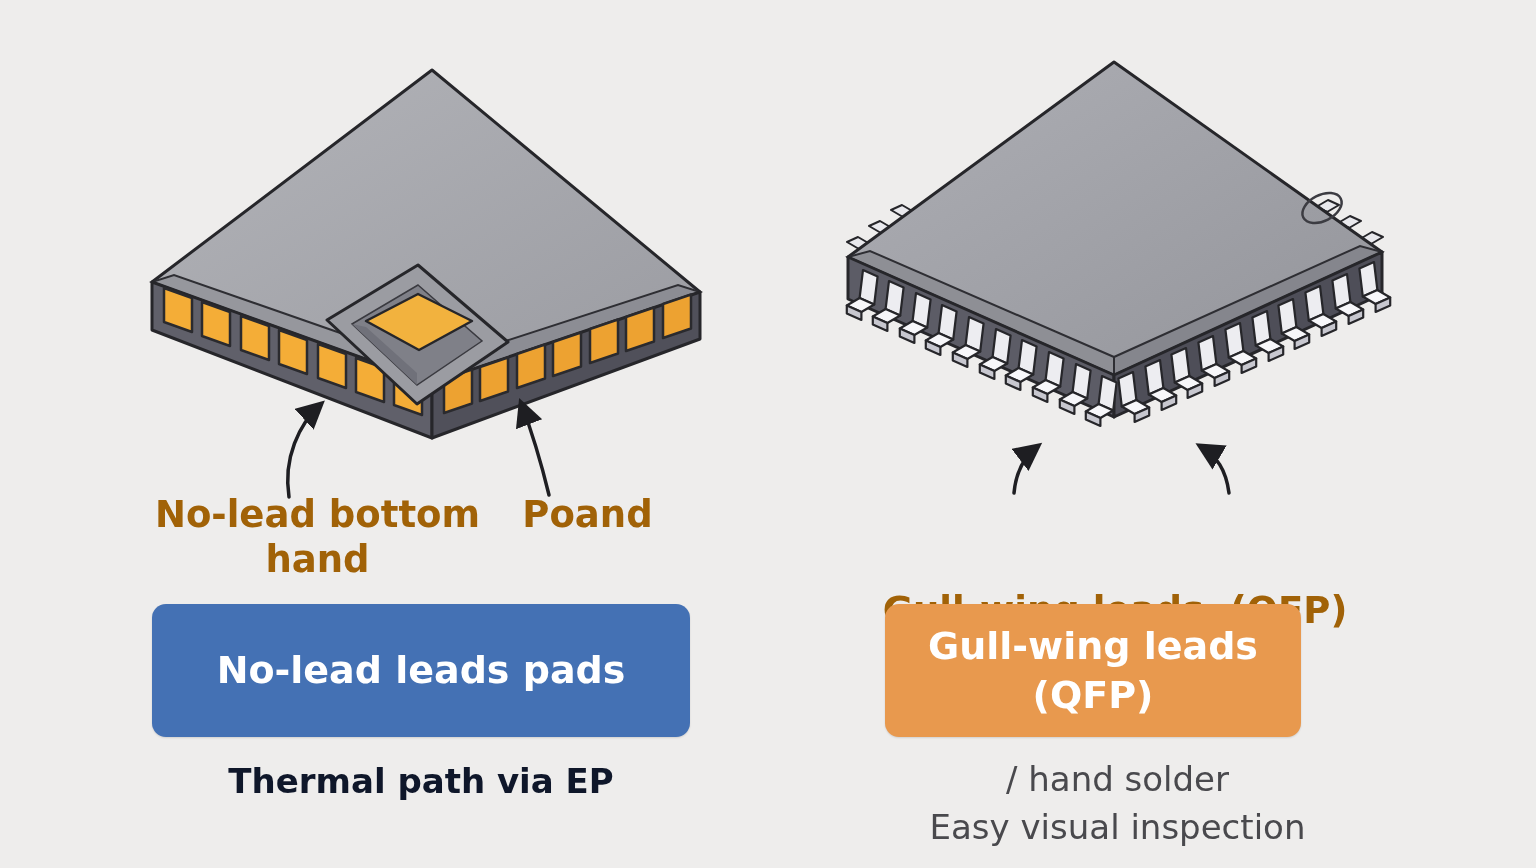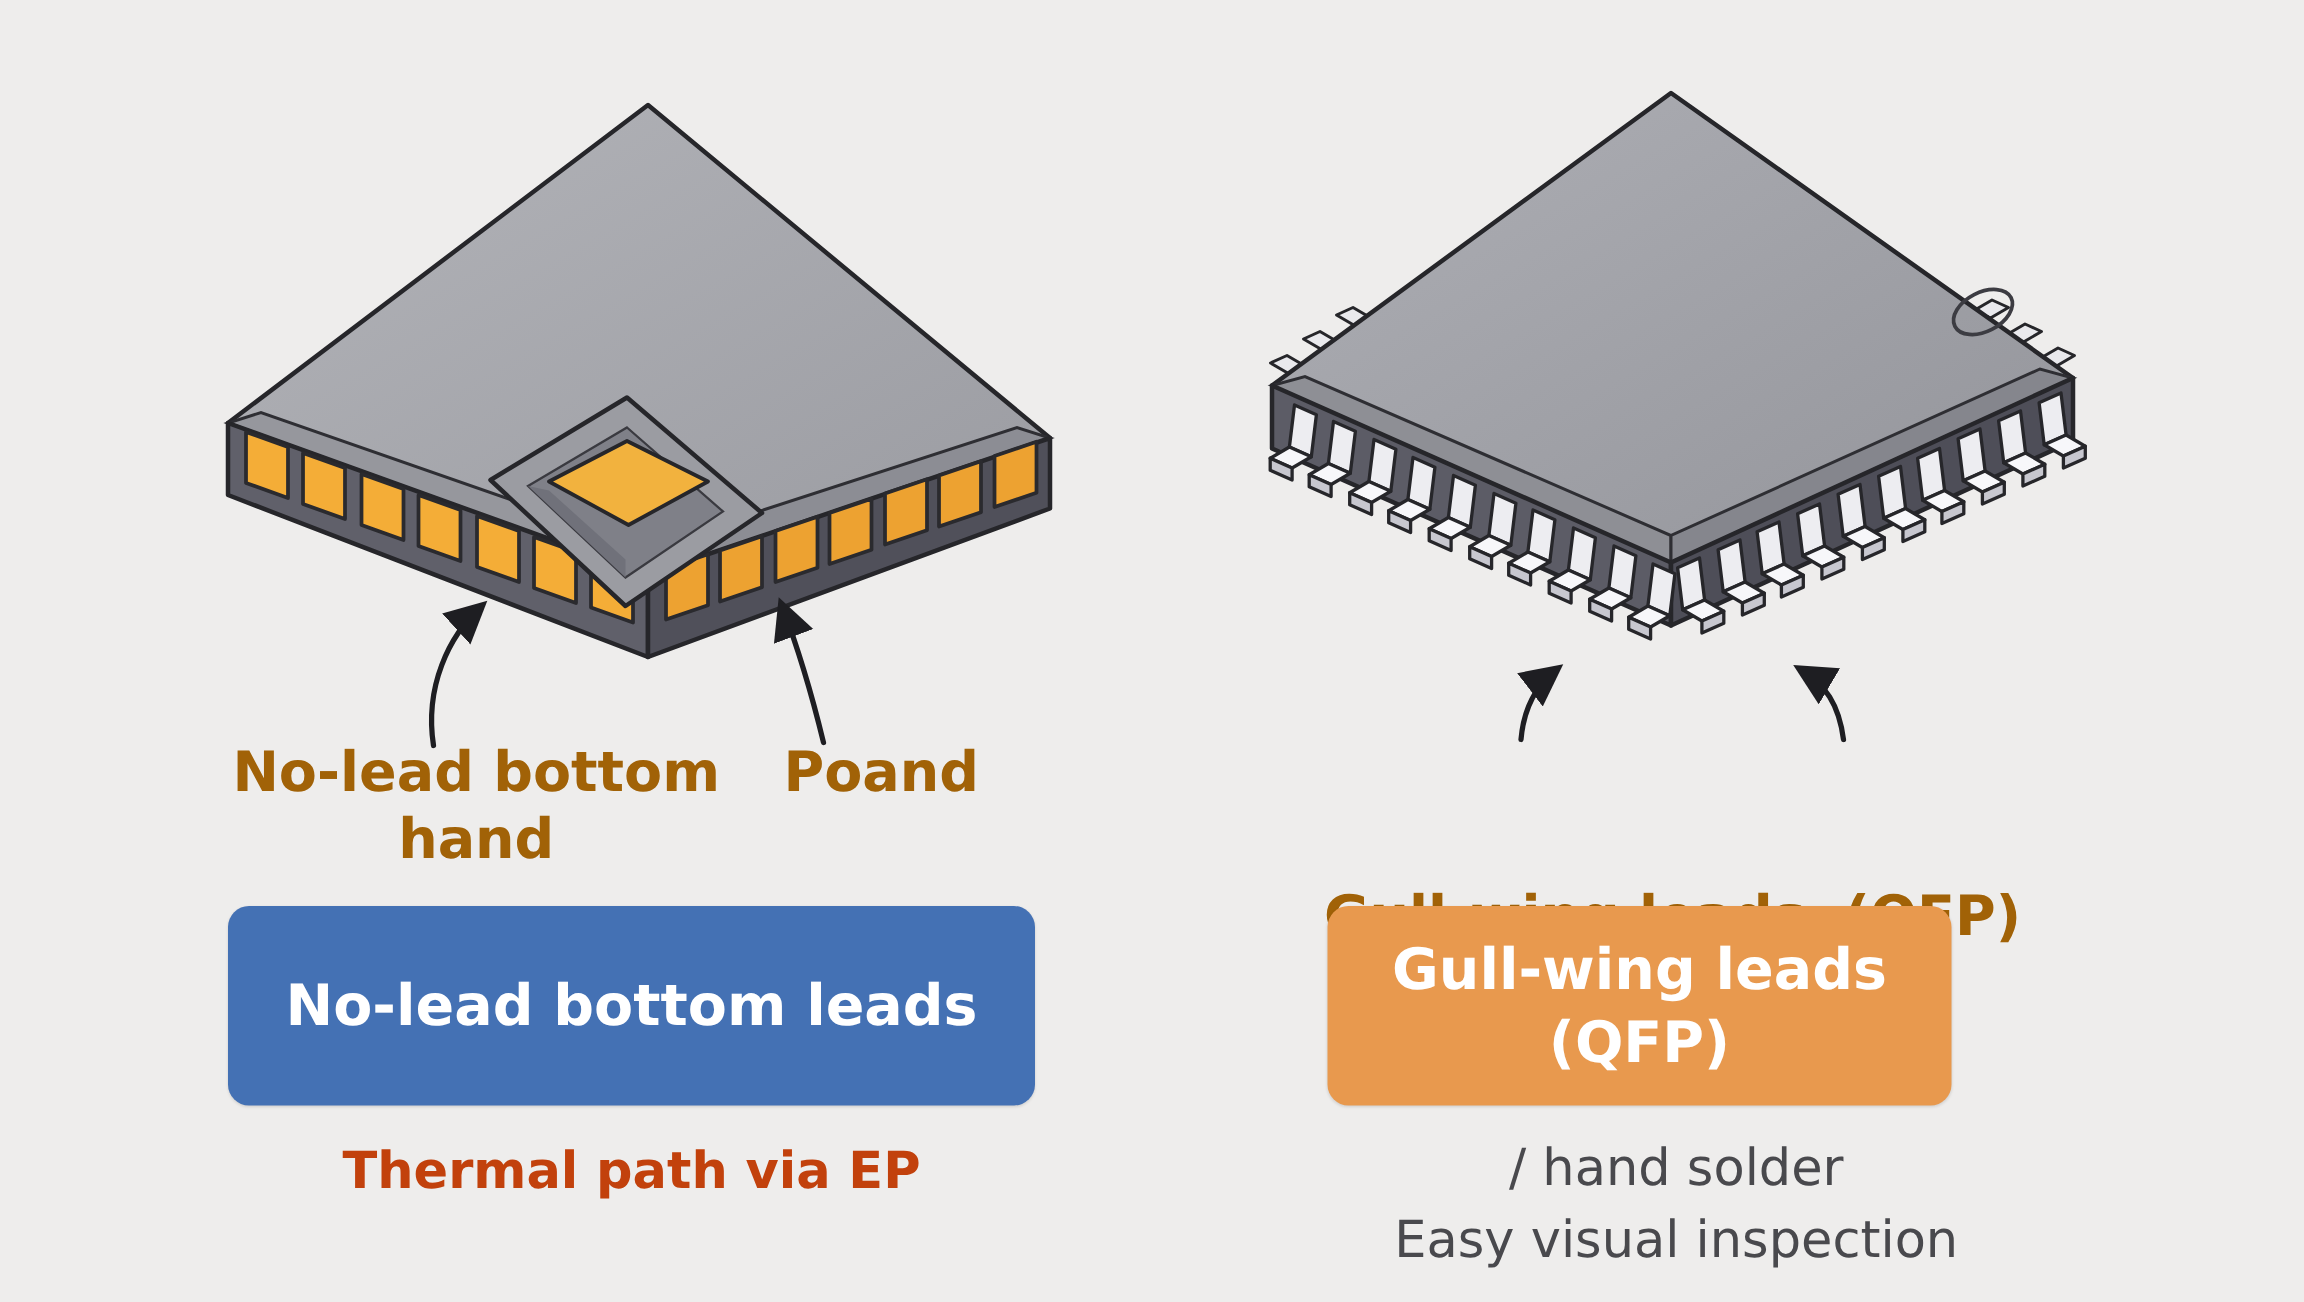--- a/index.html
+++ b/index.html
@@ -21,21 +21,21 @@
   .badge{
     position:absolute;height:133px;border-radius:14px;color:#ffffff;
     display:flex;flex-direction:column;justify-content:center;align-items:center;
     font-weight:700;font-size:38px;line-height:49px;text-align:center;
     box-shadow:0 1px 2px rgba(0,0,0,0.12);
   }
   .badge-qfn{left:152px;top:604px;width:538px;background:#4471b4;}
   .badge-qfp{left:885px;top:604px;width:416px;background:#e8994e;}
   .caption{position:absolute;text-align:center;}
   .caption-qfn{
-    left:152px;top:758px;width:538px;color:#c2410c;
+    left:152px;top:758px;width:538px;color:#0f172a;
     font-weight:700;font-size:34px;line-height:46px;
   }
   .caption-qfp{
     left:885px;top:755px;width:465px;color:#49494d;
     font-weight:400;font-size:34px;line-height:48px;
   }
 </style>
 </head>
 <body>
 
@@ -167,21 +167,21 @@
 
   <div class="heading heading-mid">
     <div>Poand</div>
   </div>
 
   <div class="heading heading-right">
     <div>Gull-wing leads  (QFP)</div>
   </div>
 
   <div class="badge badge-qfn">
-    <div>No-lead bottom leads</div>
+    <div>No-lead leads pads</div>
   </div>
 
   <div class="badge badge-qfp">
     <div>Gull-wing leads</div>
     <div>(QFP)</div>
   </div>
 
   <div class="caption caption-qfn">
     <div>Thermal path via EP</div>
   </div>

